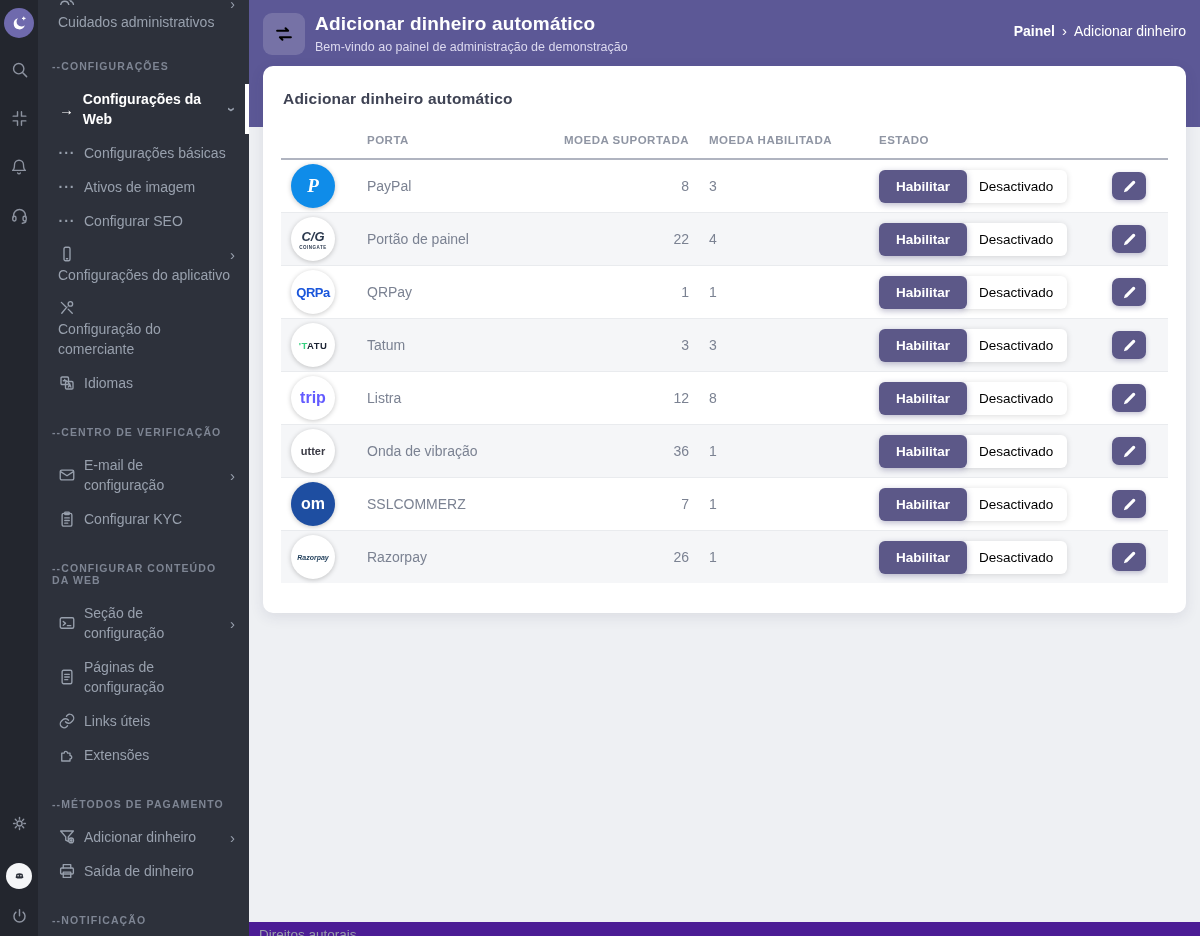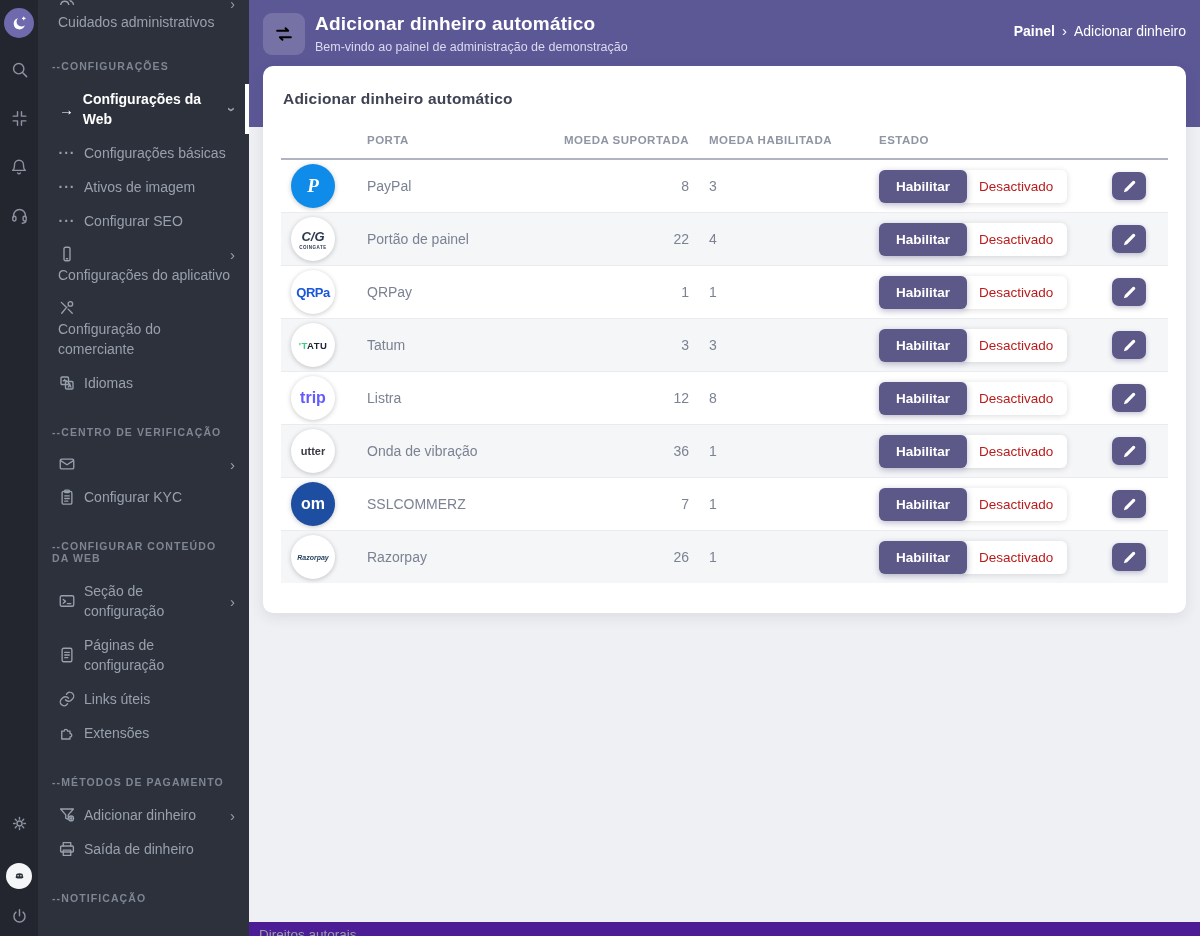--- a/index.html
+++ b/index.html
@@ -78,21 +78,21 @@
   .logo.tatum .t::first-letter { color:#35d07f; }
   .logo.stripe .t { color:#635bff; font-size:16px; text-transform:lowercase; }
   .logo.flutterwave .t { color:#3b3b45; font-size:11px; }
   .logo.sslcommerz { background:#1e4ea1; } .logo.sslcommerz .t { color:#fff; font-size:16px; }
   .logo.razorpay .t { color:#1b3a57; font-size:7px; font-style:italic; }
 
   .state-group { display:flex; align-items:center; }
   .btn-enable { background:#5c5888; color:#fff; font-weight:bold; font-size:13.5px; border:none;
           padding:9px 17px; border-radius:6px; cursor:pointer; position:relative; z-index:1;
           box-shadow:0 2px 6px rgba(60,56,110,.35); font-family:inherit; }
-  .chip-status { background:#fff; color:#b91c1c; font-size:13.5px; padding:9px 14px 9px 19px;
+  .chip-status { background:#fff; color:#000000; font-size:13.5px; padding:9px 14px 9px 19px;
           margin-left:-7px; border-radius:6px; box-shadow:0 1px 6px rgba(0,0,0,.14); }
   .btn-edit { width:34px; height:28px; background:#5c5888; border:none; border-radius:7px; cursor:pointer;
           display:inline-flex; align-items:center; justify-content:center; box-shadow:0 2px 5px rgba(60,56,110,.3); }
 
   .footer { position:absolute; left:0; right:0; bottom:0; height:14px; background:#4c1d95; overflow:hidden; }
   .footer .f-left { position:absolute; left:10px; top:5px; font-size:13.5px; color:#9aa0ab; }
 </style>
 </head>
 <body>
 
@@ -215,20 +215,21 @@
           <span class="lbl">Idiomas</span>
         </div>
         <div class="section-label">--Centro de verificação</div>
         <div class="item">
           <span class="icn">
             <svg width="18" height="18" viewBox="0 0 24 24" fill="none" stroke="currentColor" stroke-width="1.8" stroke-linecap="round" stroke-linejoin="round">
               <rect x="3" y="5.5" width="18" height="13" rx="2"></rect>
               <path d="M3.5 7.5L12 13l8.5-5.5"></path>
             </svg>
           </span>
+          <span class="lbl">E-mail de configuração</span>
           <span class="chev">›</span>
         </div>
         <div class="item">
           <span class="icn">
             <svg width="18" height="18" viewBox="0 0 24 24" fill="none" stroke="currentColor" stroke-width="1.8" stroke-linecap="round" stroke-linejoin="round">
               <rect x="5.5" y="4.5" width="13" height="17" rx="2"></rect>
               <rect x="9" y="2.8" width="6" height="3.4" rx="1"></rect>
               <path d="M9 10.5h6M9 14h6M9 17.5h4"></path>
             </svg>
           </span>

